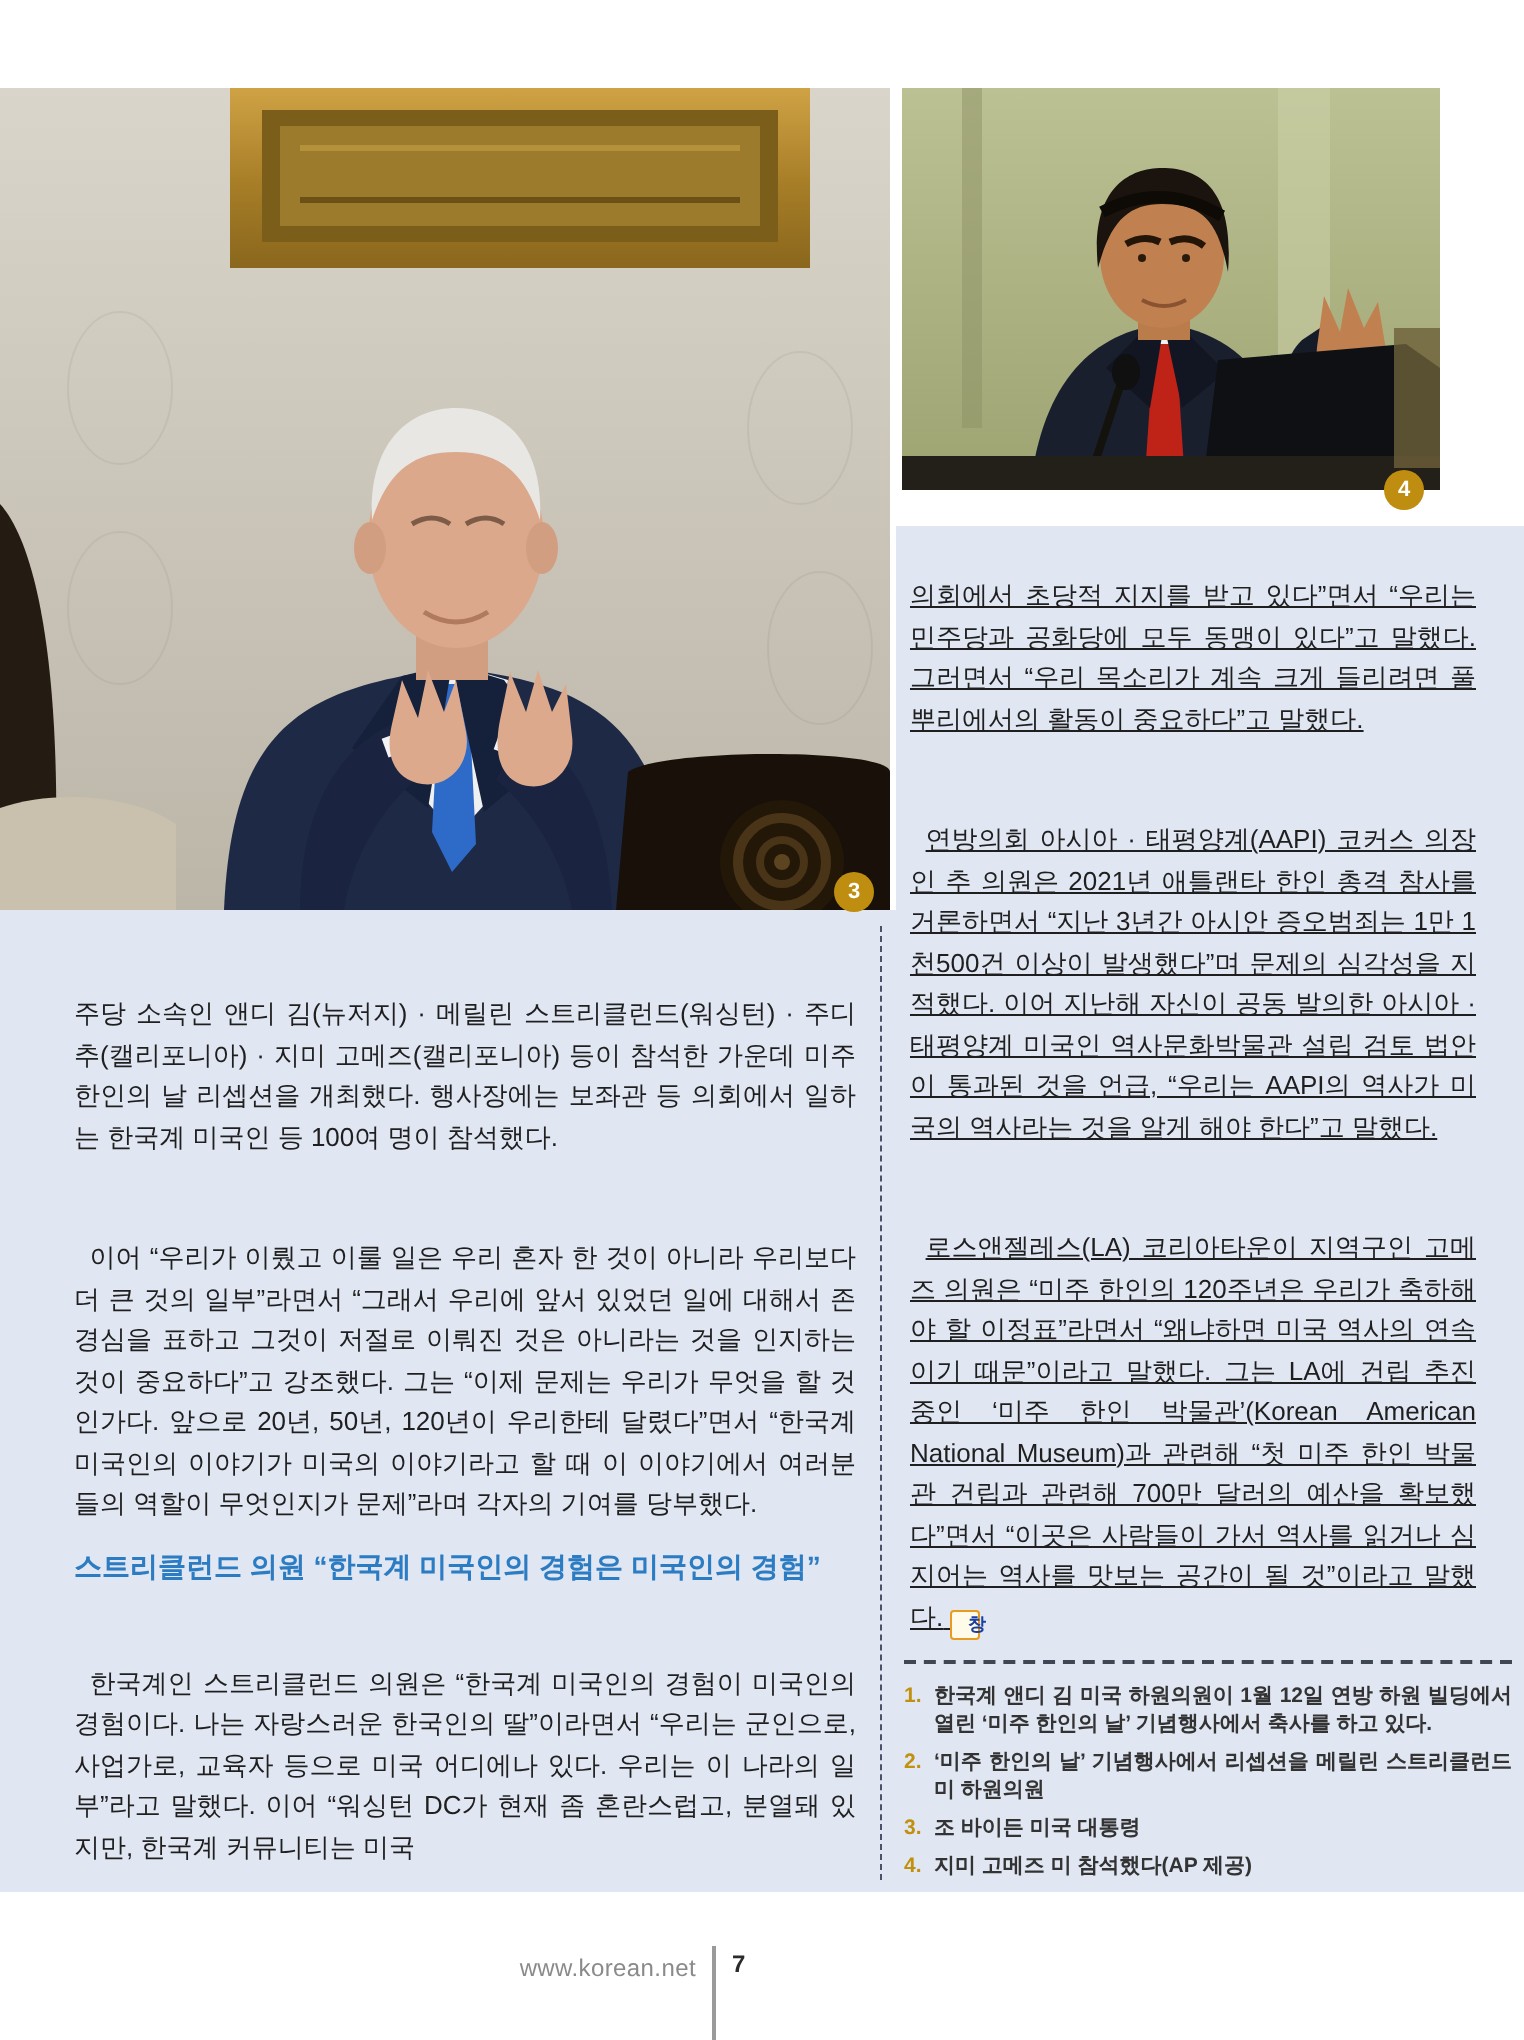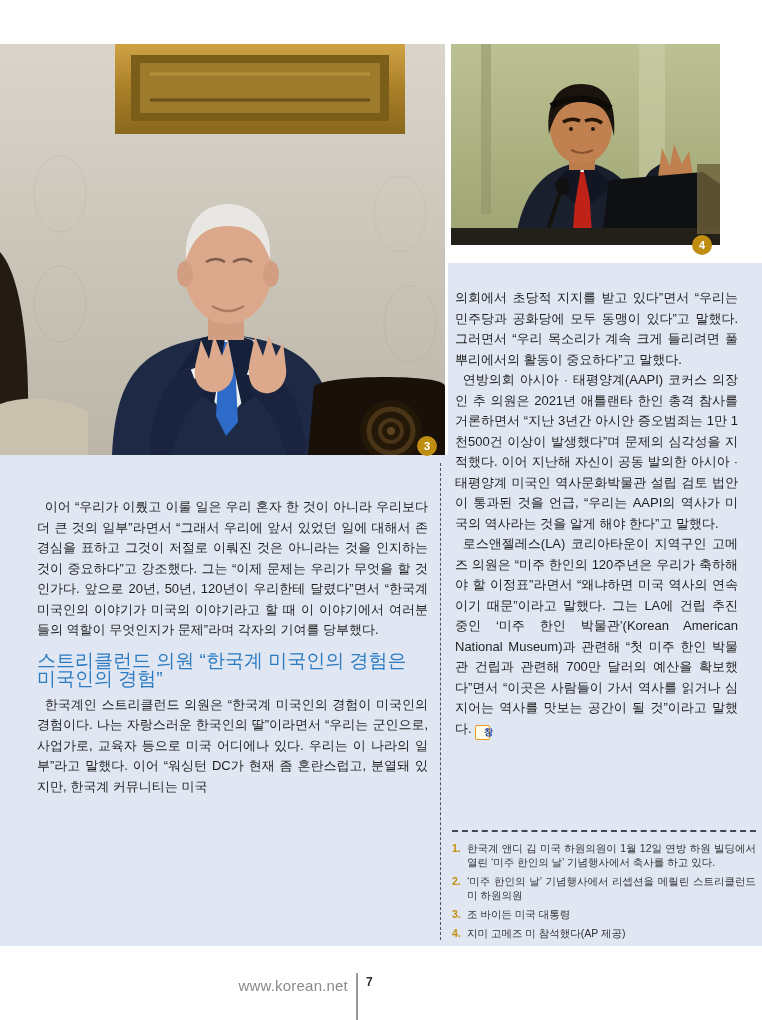--- a/index.html
+++ b/index.html
@@ -24,46 +24,46 @@
   .panel{position:absolute;background:#e0e6f2;}
   #panel-right{left:448px;top:263px;width:314px;height:683px;}
   #panel-main{left:0;top:455px;width:762px;height:491px;}
   #col-divider{
     position:absolute;left:440px;top:463px;height:477px;width:0;
     border-left:1px dashed #4a5168;
   }
   
   .coltext{position:absolute;color:#1f1f1f;font-size:13px;line-height:20.5px;text-align:justify;}
   #left-col{left:37px;top:497px;width:391px;}
-  #right-col{left:455px;top:288px;width:283px;}
+  #right-col{left:455px;top:288px;width:283px;text-decoration:underline;}
   .coltext p{margin:0;}
-  .coltext p.indent{text-indent:0.6em;}
+  .coltext p.indent{text-indent:0.6em;margin-top:40px;}
   .subheading{
-    color:#2c7cc3;font-weight:normal;font-size:19px;line-height:18px;
+    color:#2c7cc3;font-weight:bold;font-size:14px;line-height:18px;
     margin:11px 0 7px 0 !important;text-align:left;
   }
   .endmark{
     display:inline-block;width:13px;height:13px;border-radius:2px;
     background:#fffbe9;border:1.5px solid #e89b1e;color:#1a3fa0;
     font-size:9px;font-weight:bold;line-height:13px;text-align:center;
     vertical-align:-2px;
   }
   
   #captions{
     position:absolute;left:452px;top:830px;width:304px;
     border-top:2px dashed #3f4654;padding-top:9px;
     font-size:10.5px;line-height:14px;color:#333;
   }
   .cap-item{display:flex;margin-bottom:5px;}
   .cap-num{color:#c1900c;font-weight:bold;width:15px;flex:0 0 15px;}
-  .cap-text{flex:1;text-align:justify;}
+  .cap-text{flex:1;text-align:justify;font-weight:bold;}
   
   #footer-url{
     position:absolute;left:120px;top:977px;width:228px;text-align:right;
-    color:#8a8a8a;font-size:15px;letter-spacing:0.2px;text-decoration:none;
+    color:#8a8a8a;font-size:12px;letter-spacing:0.2px;text-decoration:none;
   }
   #footer-bar{position:absolute;left:356px;top:973px;width:2px;height:47px;background:#9a9a9a;}
   #footer-page{position:absolute;left:366px;top:975px;color:#2b2b2b;font-size:12px;font-weight:bold;}
 </style>
 </head>
 <body>
 
 <div id="page">
 
   <div class="panel" id="panel-right"></div>
@@ -178,20 +178,21 @@
       <ellipse cx="112" cy="142" rx="7" ry="9" fill="#101010"></ellipse>
 
       <path d="M150,201 L158,136 L252,128 L269,140 L269,201 Z" fill="#0e1014"></path>
       <rect x="0" y="184" width="269" height="17" fill="#23201a"></rect>
       <rect x="246" y="120" width="23" height="70" fill="#6e6039" opacity="0.8"></rect>
     </svg>
   </div>
   <div class="badge" id="badge-4">4</div>
 
   <div class="coltext" id="left-col">
+    <p>주당 소속인 앤디 김(뉴저지) · 메릴린 스트리클런드(워싱턴) · 주디 추(캘리포니아) · 지미 고메즈(캘리포니아) 등이 참석한 가운데 미주 한인의 날 리셉션을 개최했다. 행사장에는 보좌관 등 의회에서 일하는 한국계 미국인 등 100여 명이 참석했다.</p>
     <p class="indent">이어 “우리가 이뤘고 이룰 일은 우리 혼자 한 것이 아니라 우리보다 더 큰 것의 일부”라면서 “그래서 우리에 앞서 있었던 일에 대해서 존경심을 표하고 그것이 저절로 이뤄진 것은 아니라는 것을 인지하는 것이 중요하다”고 강조했다. 그는 “이제 문제는 우리가 무엇을 할 것인가다. 앞으로 20년, 50년, 120년이 우리한테 달렸다”면서 “한국계 미국인의 이야기가 미국의 이야기라고 할 때 이 이야기에서 여러분들의 역할이 무엇인지가 문제”라며 각자의 기여를 당부했다.</p>
     <p class="subheading">스트리클런드 의원 “한국계 미국인의 경험은 미국인의 경험”</p>
     <p class="indent">한국계인 스트리클런드 의원은 “한국계 미국인의 경험이 미국인의 경험이다. 나는 자랑스러운 한국인의 딸”이라면서 “우리는 군인으로, 사업가로, 교육자 등으로 미국 어디에나 있다. 우리는 이 나라의 일부”라고 말했다. 이어 “워싱턴 DC가 현재 좀 혼란스럽고, 분열돼 있지만, 한국계 커뮤니티는 미국</p>
   </div>
 
   <div class="coltext" id="right-col">
     <p>의회에서 초당적 지지를 받고 있다”면서 “우리는 민주당과 공화당에 모두 동맹이 있다”고 말했다. 그러면서 “우리 목소리가 계속 크게 들리려면 풀뿌리에서의 활동이 중요하다”고 말했다.</p>
     <p class="indent">연방의회 아시아 · 태평양계(AAPI) 코커스 의장인 추 의원은 2021년 애틀랜타 한인 총격 참사를 거론하면서 “지난 3년간 아시안 증오범죄는 1만 1천500건 이상이 발생했다”며 문제의 심각성을 지적했다. 이어 지난해 자신이 공동 발의한 아시아 · 태평양계 미국인 역사문화박물관 설립 검토 법안이 통과된 것을 언급, “우리는 AAPI의 역사가 미국의 역사라는 것을 알게 해야 한다”고 말했다.</p>
     <p class="indent"><span>로스앤젤레스(LA) 코리아타운이 지역구인 고메즈 의원은 “미주 한인의 120주년은 우리가 축하해야 할 이정표”라면서 “왜냐하면 미국 역사의 연속이기 때문”이라고 말했다. 그는 LA에 건립 추진 중인 ‘미주 한인 박물관’(Korean American National Museum)과 관련해 “첫 미주 한인 박물관 건립과 관련해 700만 달러의 예산을 확보했다”면서 “이곳은 사람들이 가서 역사를 읽거나 심지어는 역사를 맛보는 공간이 될 것”이라고 말했다.</span>&nbsp;<span class="endmark">창</span></p>
   </div>

